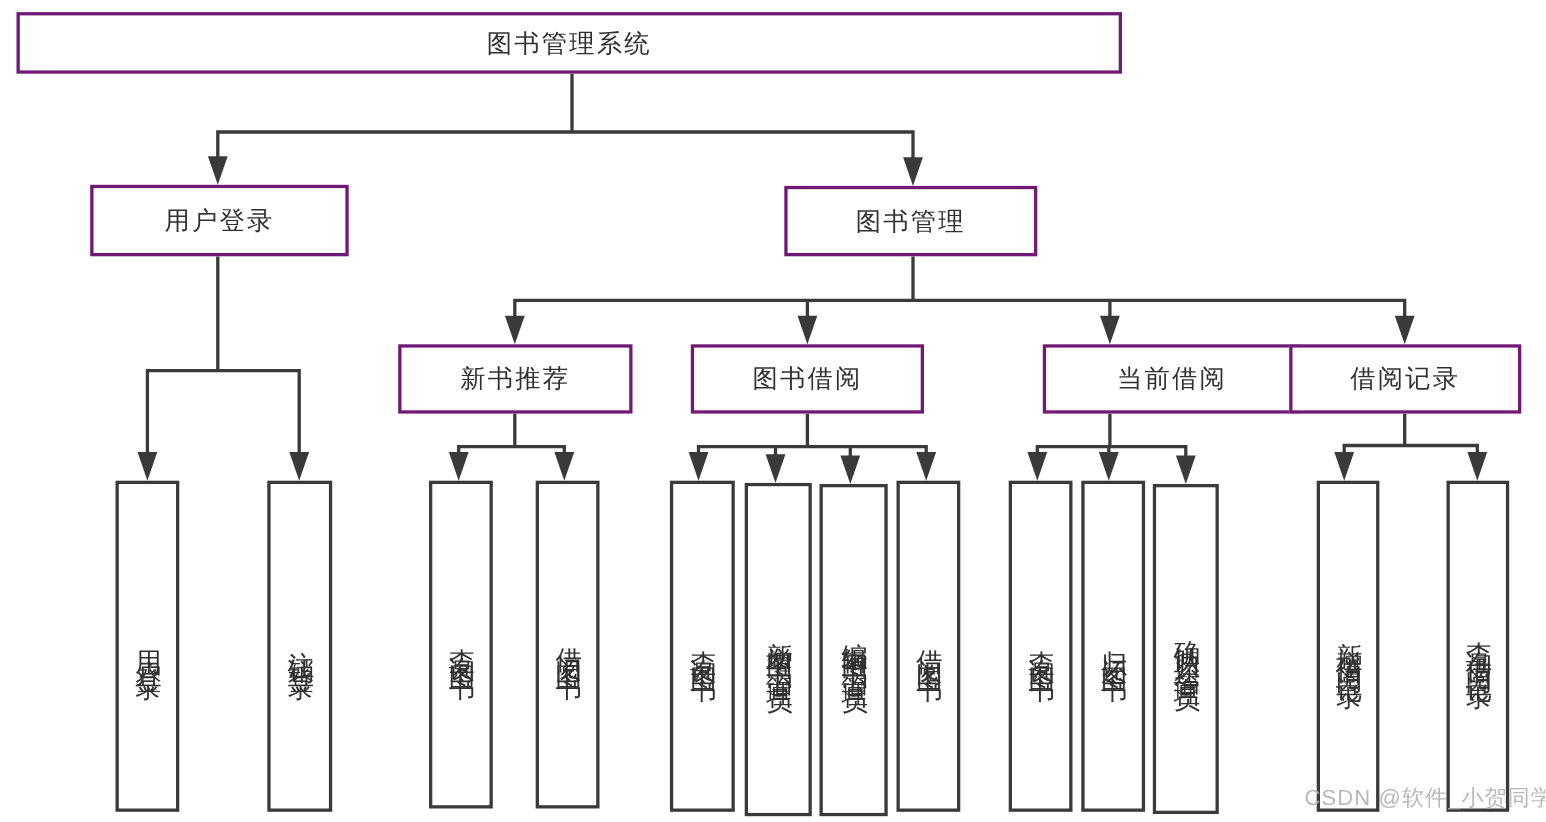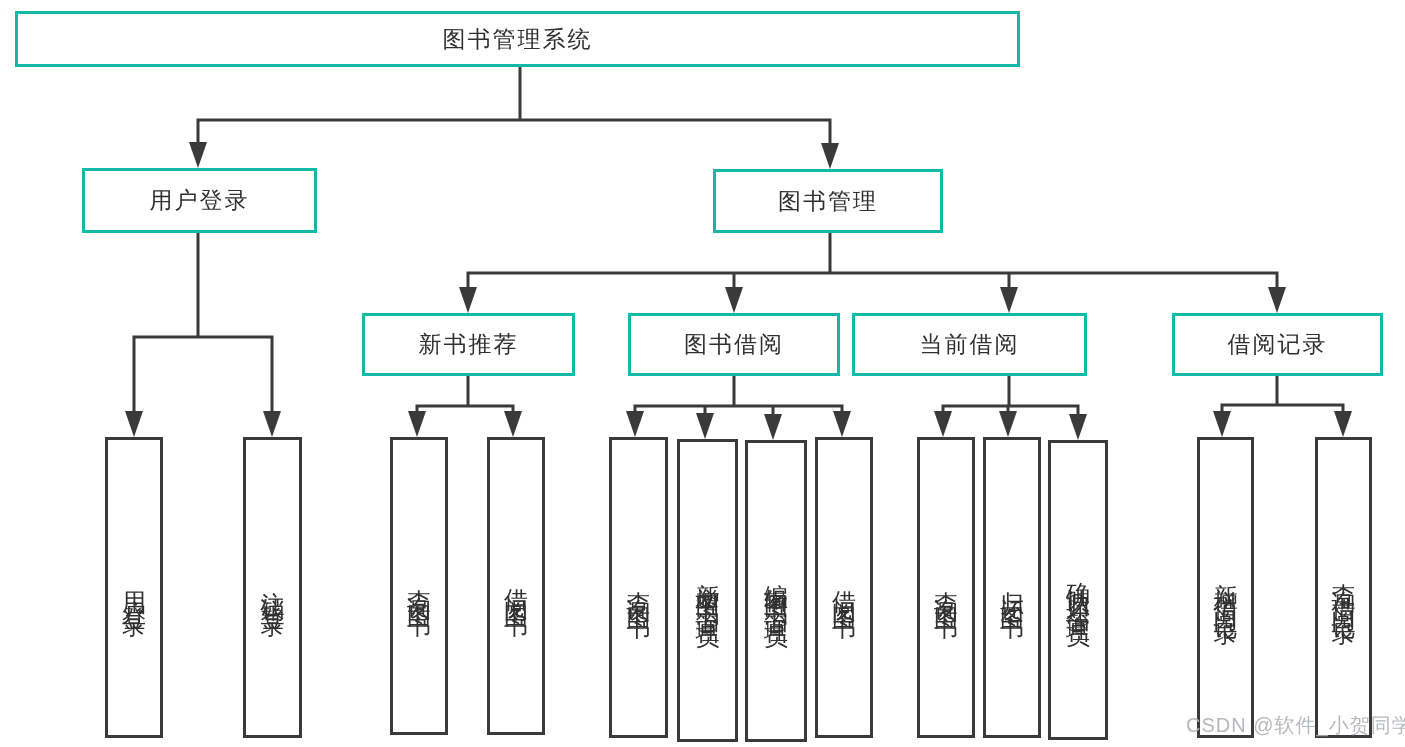--- a/index.html
+++ b/index.html
@@ -10,21 +10,21 @@
     font-family:"Liberation Sans", sans-serif;
     color:#303030;
     overflow:hidden;
   }
   svg.wires { position:absolute; left:0; top:0; width:1405px; height:747px; }
   .wire  { stroke:#3a3a3a; stroke-width:3; fill:none; }
   .ahead { fill:#3a3a3a; stroke:none; }
 
   .node {
     position:absolute; box-sizing:border-box;
-    border:3px solid #14b8a6; background:#ffffff;
+    border:3px solid #701a75; background:#ffffff;
     display:flex; align-items:center; justify-content:center;
     font-size:23px; letter-spacing:2px; white-space:nowrap;
   }
   .vnode {
     position:absolute; box-sizing:border-box;
     border:3px solid #3a3a3a; background:#ffffff;
     display:flex; align-items:center; justify-content:center;
     font-size:24px;
   }
   .vtext {
@@ -108,21 +108,21 @@
   <div class="vnode" style="left:243px; top:437px; width:59px; height:301px;">
     <span class="vtext">注销登录</span>
   </div>
 
   <div class="node" style="left:362px; top:313px; width:213px; height:63px;">
     <span>新书推荐</span>
   </div>
   <div class="node" style="left:628px; top:313px; width:212px; height:63px;">
     <span>图书借阅</span>
   </div>
-  <div class="node" style="left:852px; top:313px; width:235px; height:63px;font-family:Liberation Mono, monospace;">
+  <div class="node" style="left:948px; top:313px; width:235px; height:63px;font-family:Liberation Mono, monospace;">
     <span>当前借阅</span>
   </div>
   <div class="node" style="left:1172px; top:313px; width:211px; height:63px;">
     <span>借阅记录</span>
   </div>
 
   <div class="vnode" style="left:390px; top:437px; width:58px; height:298px;">
     <span class="vtext">查询图书</span>
   </div>
   <div class="vnode" style="left:487px; top:437px; width:58px; height:298px;">

